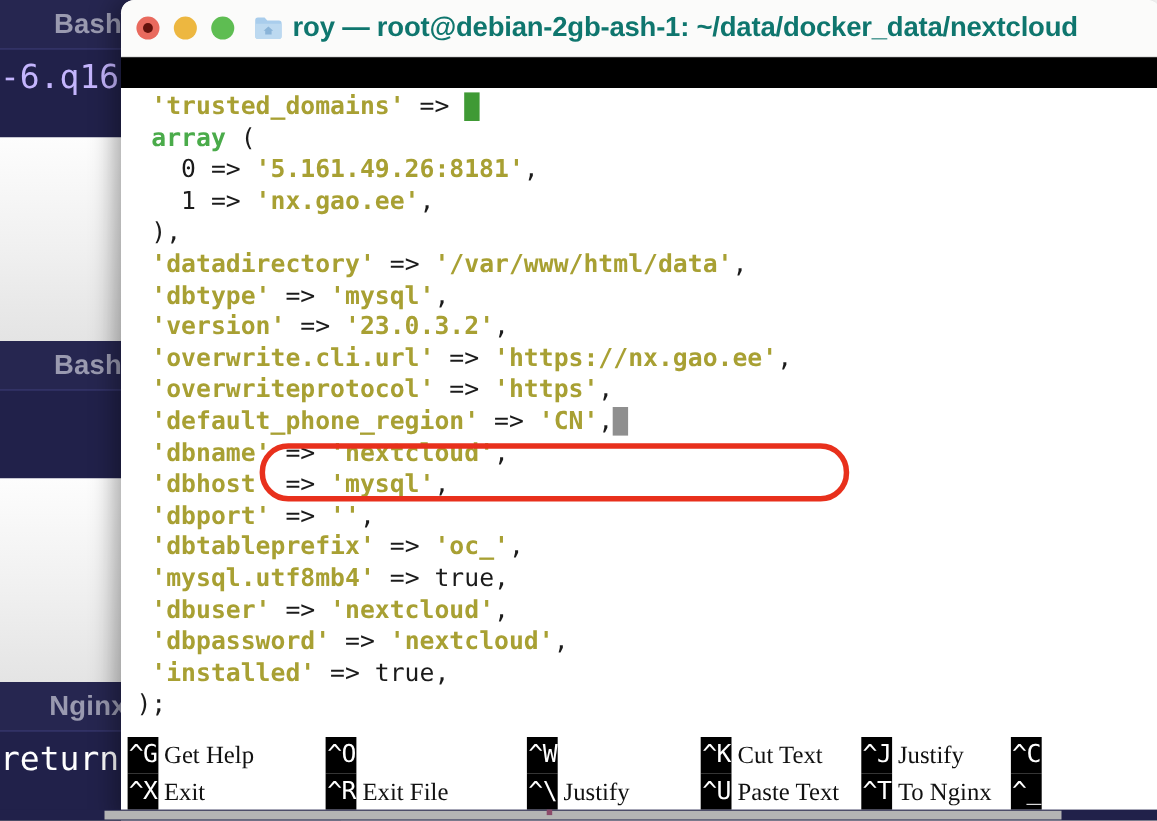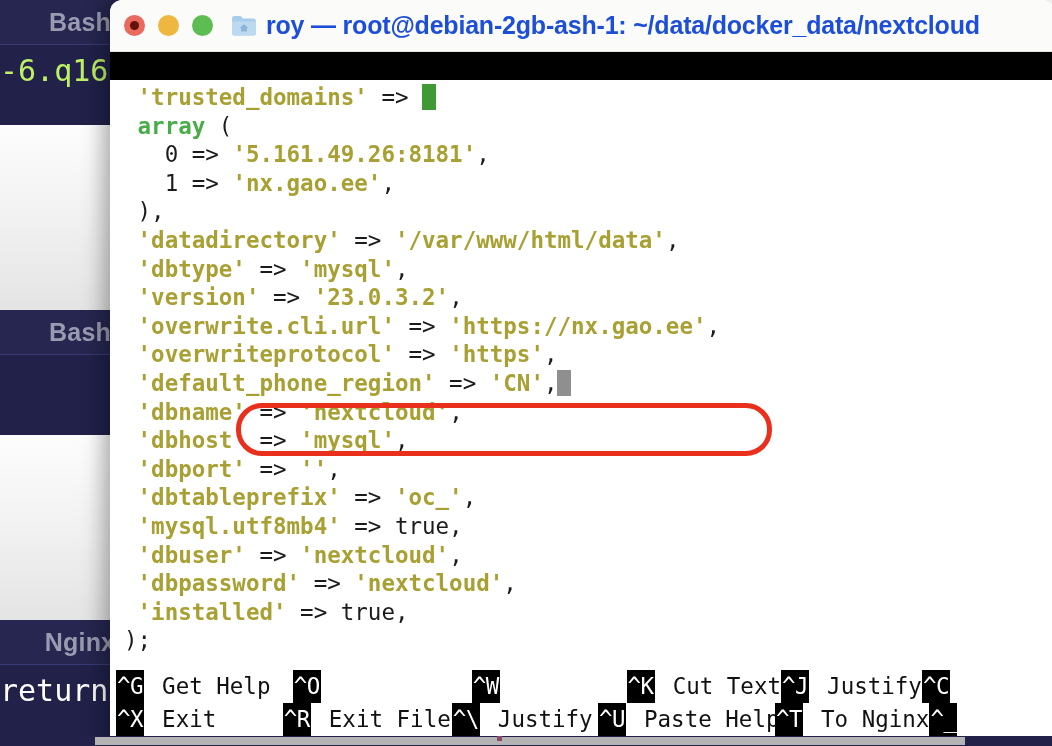--- a/index.html
+++ b/index.html
@@ -101,21 +101,21 @@
 
   .folder-icon {
     width: 26px; height: 21px;
     margin-left: 5px;
     margin-right: 9px;
     flex: 0 0 auto;
   }
   #win-title {
     font-size: 25px;
     font-weight: 700;
-    color: #1d4ed8;
+    color: #0f766e;
     white-space: nowrap;
     letter-spacing: -0.2px;
     font-family: "Liberation Sans", sans-serif;
   }
 
   
   #nano {
     position: relative;
     height: 694px;
     background: #ffffff;
@@ -173,21 +173,21 @@
   }
   .fkrow { display: flex; padding-left: 6px; }
   .fcell { display: flex; align-items: center; }
   .fkey {
     background: #000000;
     color: #ffffff;
     padding: 1px 1px;
     font-weight: 500;
     letter-spacing: -0.5px;
   }
-  .flabel { margin-left: 18px; white-space: pre; }
+  .flabel { margin-left: 5px; white-space: pre; font-family: Liberation Serif, serif; }
   .col-w1 { width: 219px; }
   .col-w2 { width: 222px; }
   .col-w3 { width: 192px; }
   .col-w4 { width: 177px; }
   .col-w5 { width: 165px; }
 
   
   #bottom-strip {
     position: absolute;
     left: 0; bottom: 0;
@@ -212,21 +212,21 @@
     height: 5px;
     background: #8b4a6a;
   }
 </style>
 </head>
 <body>
 
 <div id="bg-panes">
     <div class="pane" style="top: 0px; height: 125px;">
       <div class="pane-header">Bash</div>
-      <div class="pane-body"><span style="color: #bef264;">-6.q16</span></div>
+      <div class="pane-body"><span style="color: #c4b5fd;">-6.q16</span></div>
     </div>
     <div class="white-gap" style="top: 125px; height: 185px;"></div>
     <div class="pane" style="top: 310px; height: 125px;">
       <div class="pane-header">Bash</div>
       <div class="pane-body"><span style="color: rgb(143, 233, 242);"></span></div>
     </div>
     <div class="white-gap" style="top: 435px; height: 185px;"></div>
     <div class="pane" style="top: 620px; height: 126px;">
       <div class="pane-header">Nginx</div>
       <div class="pane-body"><span style="color: #ffffff;">return</span></div>
@@ -290,21 +290,21 @@
           <div class="fcell col-w2">
             <span class="fkey">^R</span>
             <span class="flabel">Exit File</span>
           </div>
           <div class="fcell col-w3">
             <span class="fkey">^\</span>
             <span class="flabel">Justify</span>
           </div>
           <div class="fcell col-w4">
             <span class="fkey">^U</span>
-            <span class="flabel">Paste Help</span>
+            <span class="flabel">Paste Text</span>
           </div>
           <div class="fcell col-w5">
             <span class="fkey">^T</span>
             <span class="flabel">To Nginx</span>
           </div>
           <div class="fcell col-w5">
             <span class="fkey">^_</span>
             <span class="flabel"></span>
           </div>
         </div>

